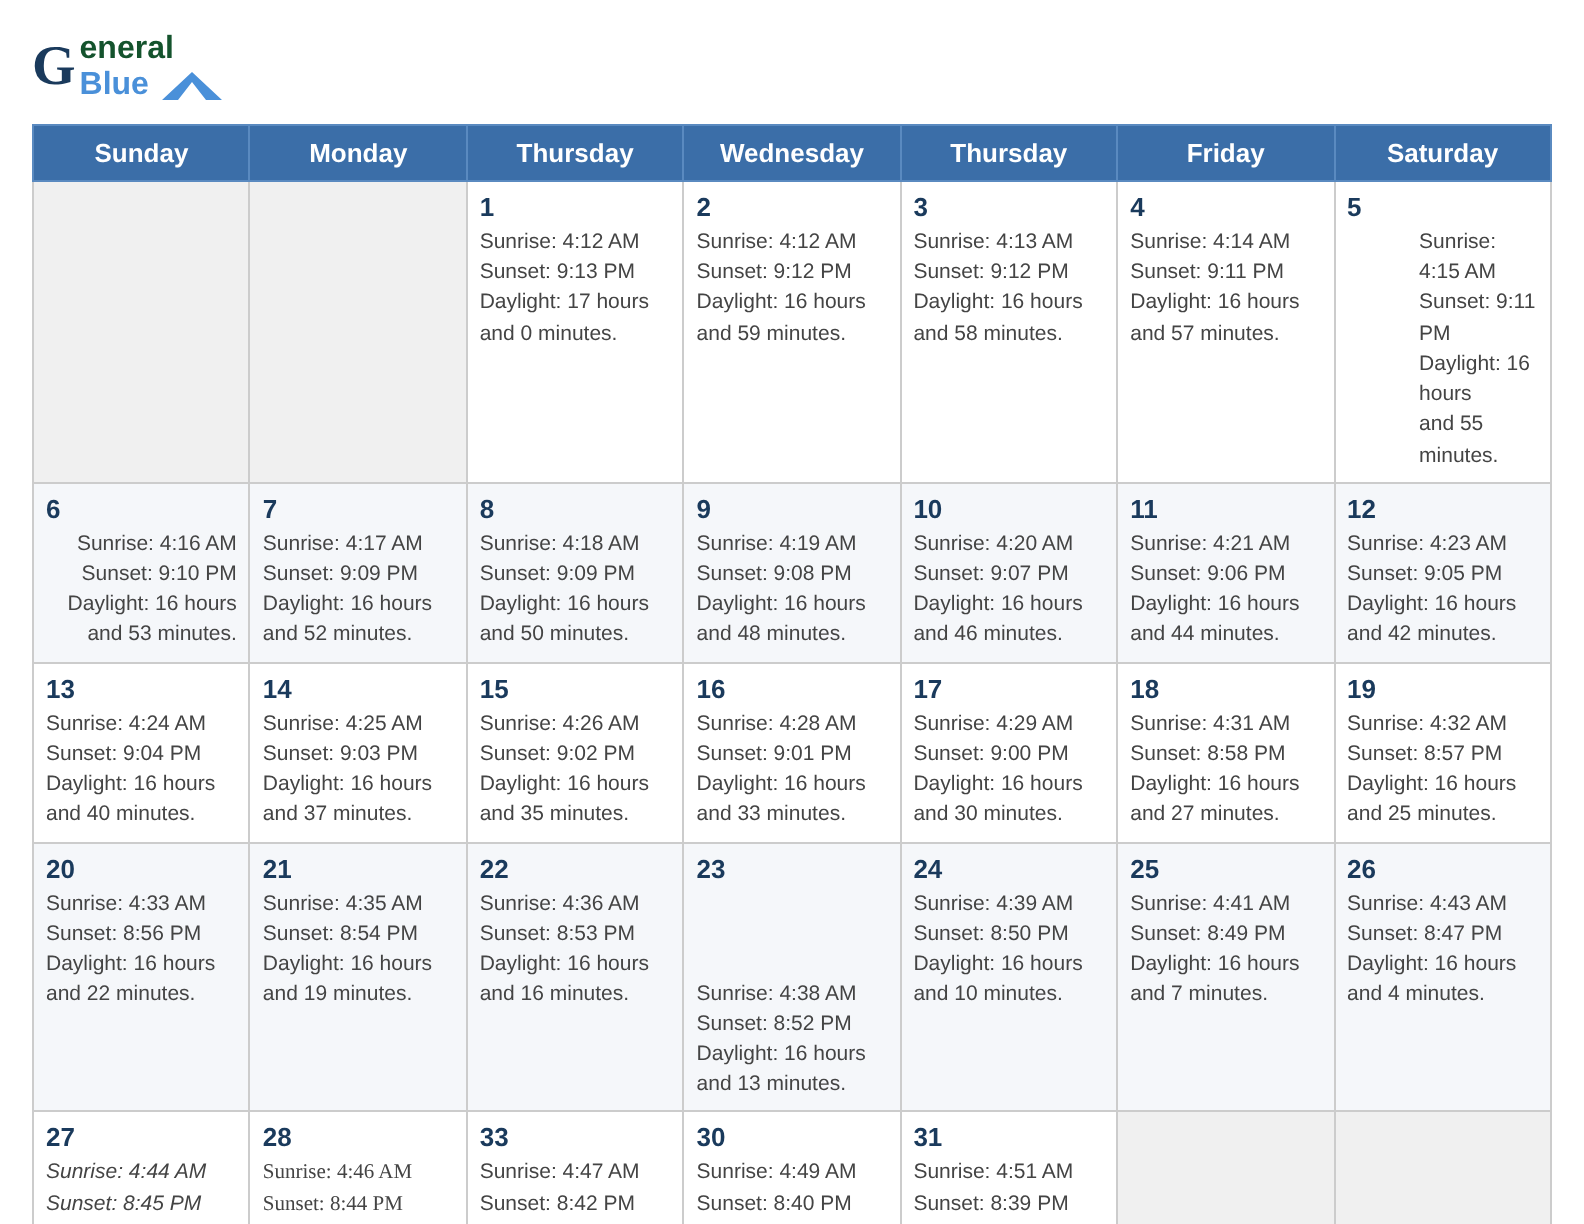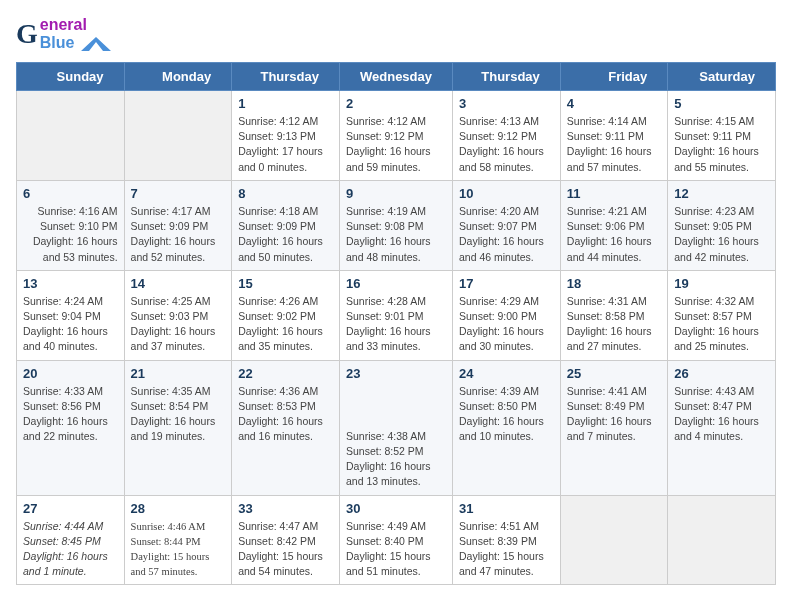--- a/index.html
+++ b/index.html
@@ -46,22 +46,22 @@
       color: #333;
     }
     .calendar {
       width: 100%;
       border-collapse: collapse;
       border: 1px solid #ccc;
     }
     .calendar th {
       background-color: #3b6ea8;
       color: #fff;
-      text-align: right;
-      padding: 6px 20px;
+      text-align: center;
+      padding: 6px 0;
       font-size: 13px;
       border: 1px solid #5a8ac0;
     }
     .calendar td {
       vertical-align: top;
       border: 1px solid #ccc;
       padding: 5px 6px;
       width: 108px;
       min-height: 80px;
       background: #fff;
@@ -95,21 +95,21 @@
   </style>
 </head>
 <body>
 
 <div class="header">
   <div class="logo">
     <div class="logo-wrapper">
       <span class="logo-g">G</span>
       <div>
         <div>
-          <span style="font-size:16px;font-weight:bold;color:#a21caf;">eneral</span>
+          <span style="font-size:16px;font-weight:bold;color:#14532d;">eneral</span>
         </div>
         <div>
           <span style="font-size:16px;font-weight:bold;color:#4a90d9;">Blue</span>
           <svg width="30" height="14" style="vertical-align:middle;margin-left:2px;">
             <polygon points="0,14 15,0 30,14 22,14 22,14 15,5 8,14" fill="#4a90d9"></polygon>
           </svg>
         </div>
       </div>
     </div>
   </div>
@@ -158,21 +158,21 @@
         </td>
         <td>
           <span class="day-number">4</span>
           <div class="day-info" style="white-space: pre-line;">Sunrise: 4:14 AM
 Sunset: 9:11 PM
 Daylight: 16 hours
 and 57 minutes.</div>
         </td>
         <td>
           <span class="day-number">5</span>
-          <div class="day-info" style="white-space: pre-line;">Sunrise: 4:15 AM
+          <div class="day-info" style="white-space: pre-line; margin-left: 36px;">Sunrise: 4:15 AM
 Sunset: 9:11 PM
 Daylight: 16 hours
 and 55 minutes.</div>
         </td>
       </tr>
       <tr>
         <td>
           <span class="day-number">6</span>
           <div class="day-info" style="white-space: pre-line; text-align: right;">Sunrise: 4:16 AM
 Sunset: 9:10 PM

